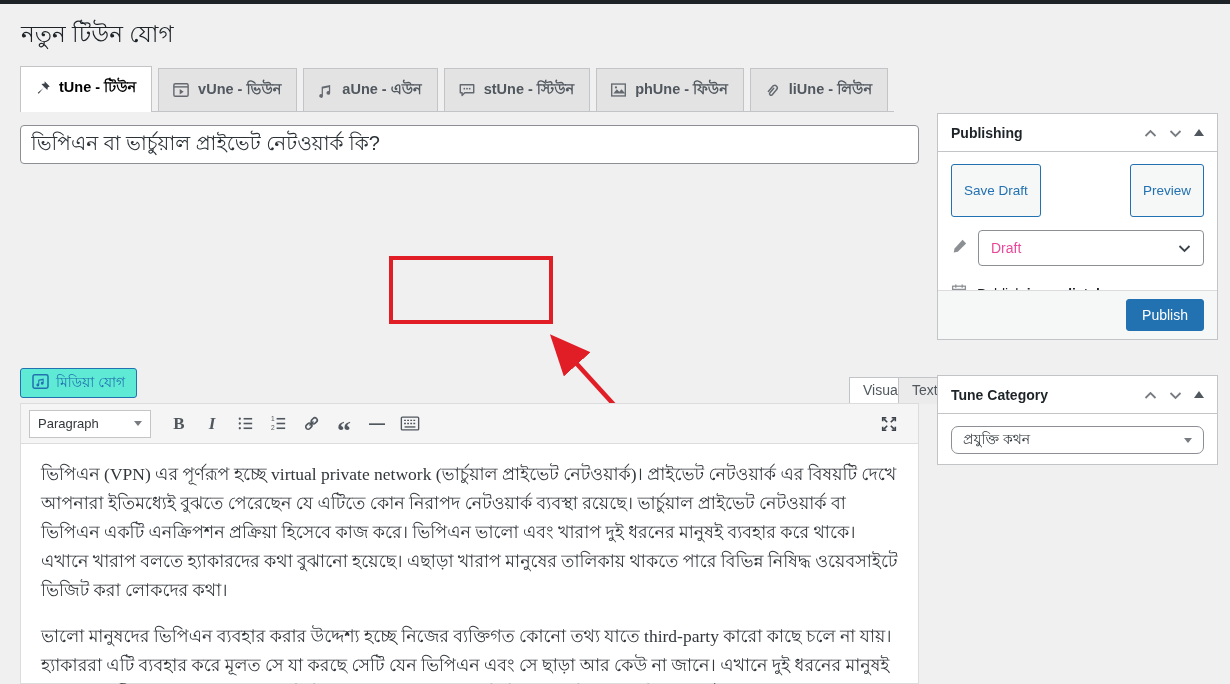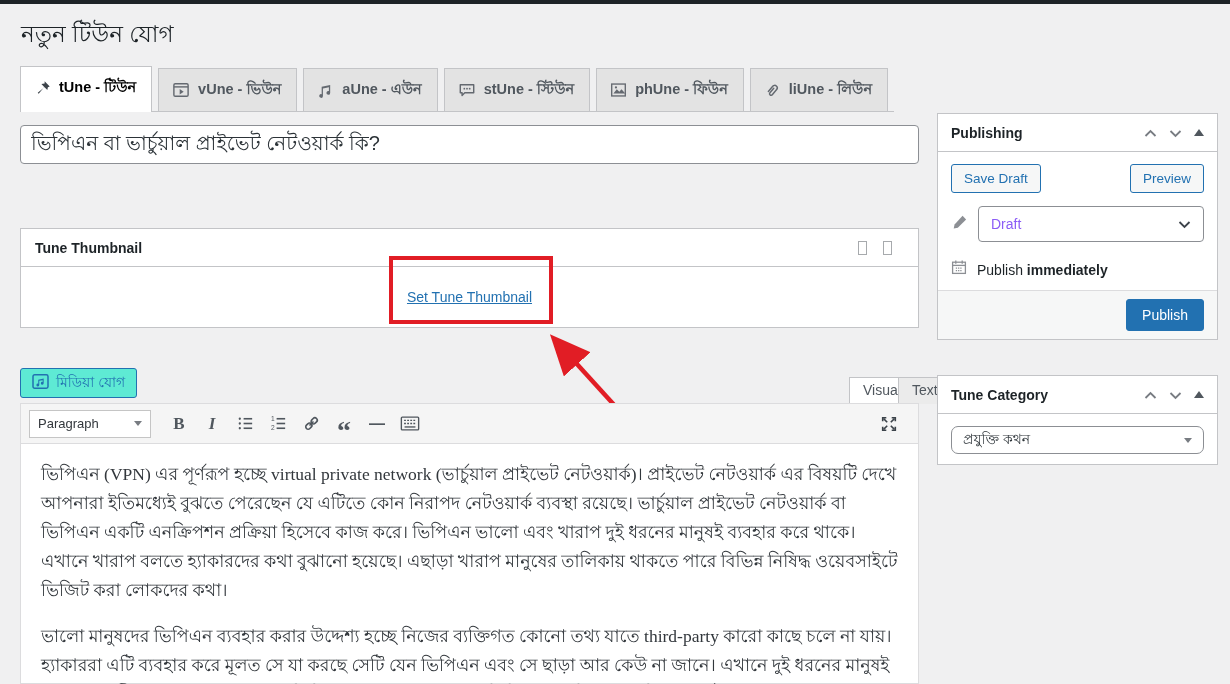--- a/index.html
+++ b/index.html
@@ -67,24 +67,24 @@
   .side-panel { position:absolute; left:937px; width:281px; background:#fff; border:1px solid #c3c4c7; }
   .panel-pub { top:113px; height:227px; }
   .panel-cat { top:375px; height:90px; }
   .panel-header { height:38px; display:flex; align-items:center; justify-content:space-between; padding:0 13px; border-bottom:1px solid #c3c4c7; }
   .panel-header .hdr-title { font-size:14px; font-weight:700; color:#1d2327; }
   .panel-icons { display:flex; align-items:center; gap:12px; }
   .tri-up { width:0; height:0; border-left:5px solid transparent; border-right:5px solid transparent; border-bottom:7px solid #50575e; cursor:pointer; }
 
   .pub-body { padding:10px 13px 0 13px; }
   .btn-row { display:flex; justify-content:space-between; margin-top:2px; }
-  .btn-secondary { background:#f6f7f7; border:1px solid #2271b1; border-radius:3px; color:#2271b1; font-size:13.5px; padding:6px 12px; cursor:pointer; }
+  .btn-secondary { background:#f6f7f7; border:1px solid #2271b1; border-radius:3px; color:#2271b1; font-size:13.5px; padding:18px 12px; cursor:pointer; }
   .status-row { display:flex; align-items:center; gap:10px; margin-top:13px; }
   .select-box { flex:1; height:36px; border:1px solid #8c8f94; border-radius:4px; background:#fff; display:flex; align-items:center;
-    justify-content:space-between; padding:0 12px; font-size:14px; color:#8b5cf6; cursor:pointer; }
+    justify-content:space-between; padding:0 12px; font-size:14px; color:#ec4899; cursor:pointer; }
   .sched-row { display:flex; align-items:flex-end; gap:10px; margin-top:17px; font-size:14px; color:#1d2327; }
   .sched-row b { font-weight:700; }
   .pub-footer { position:absolute; bottom:0; left:0; right:0; height:49px; background:#f6f7f7; border-top:1px solid #dcdcde;
     display:flex; align-items:center; justify-content:flex-end; padding:0 13px; }
   .btn-primary { background:#2271b1; border:1px solid #2271b1; border-radius:3px; color:#fff; font-size:14px; padding:7px 15px; cursor:pointer; }
 
   .cat-body { padding:12px 13px; }
   .cat-select { height:28px; border:1px solid #8c8f94; border-radius:7px; background:#fff; display:flex; align-items:center;
     justify-content:space-between; padding:0 11px; font-size:14px; color:#2c3338; cursor:pointer; }
   .tri-down-sm { width:0; height:0; border-left:4px solid transparent; border-right:4px solid transparent; border-top:5px solid #787c82; }
@@ -153,32 +153,20 @@
               <path d="M7 14V6a3 3 0 0 1 6 0v8a1.8 1.8 0 0 1-3.6 0V7"></path>
             </g>
           </svg>
       </span>
       <span>liUne - লিউন</span>
     </div>
   </div>
 
   <input class="title-input" type="text" value="ভিপিএন বা ভার্চুয়াল প্রাইভেট নেটওয়ার্ক কি?" style="">
 
-  <div class="postbox">
-    <div class="postbox-header">
-      <span class="hdr-title">Tune Thumbnail</span>
-      <span class="tofu-group">
-        <span class="tofu"></span>
-        <span class="tofu"></span>
-      </span>
-    </div>
-    <div class="postbox-body">
-      <a class="thumb-link">Set Tune Thumbnail</a>
-    </div>
-  </div>
 
   <div class="red-rect"></div>
   <svg id="arrow-svg">
     <defs>
       <marker id="ah" markerWidth="9" markerHeight="8" refX="7" refY="4" orient="auto">
         <polygon points="0 0, 9 4, 0 8" fill="#e11d25"></polygon>
       </marker>
     </defs>
     <line x1="646" y1="440" x2="556" y2="341" stroke="#e11d25" stroke-width="4.5" marker-end="url(#ah)"></line>
   </svg>

